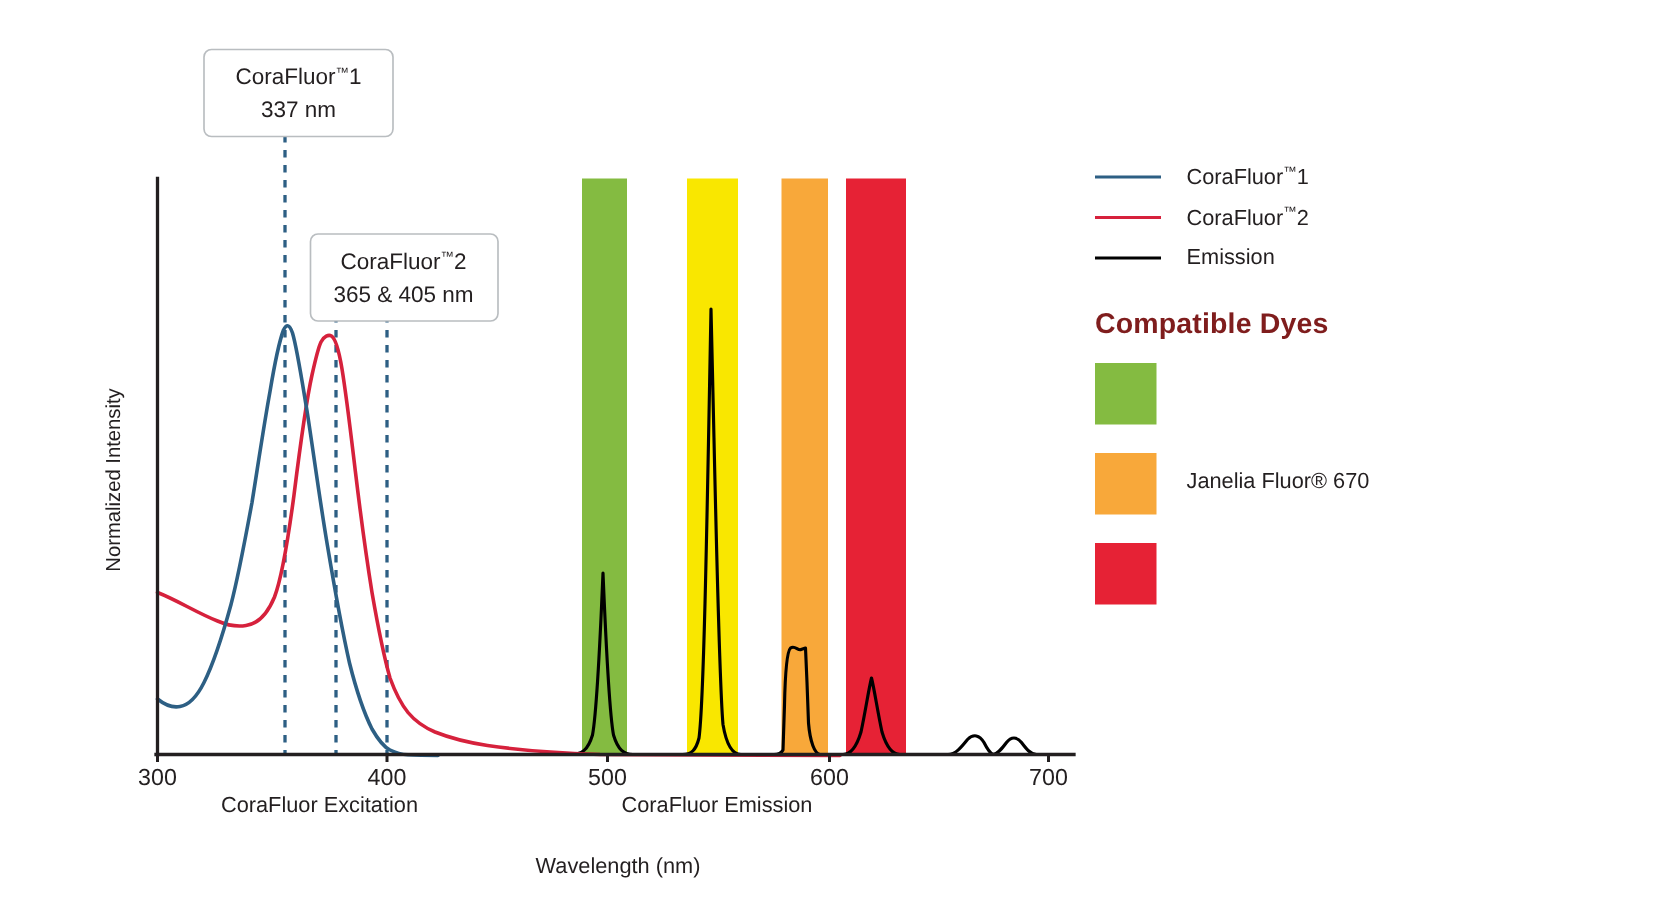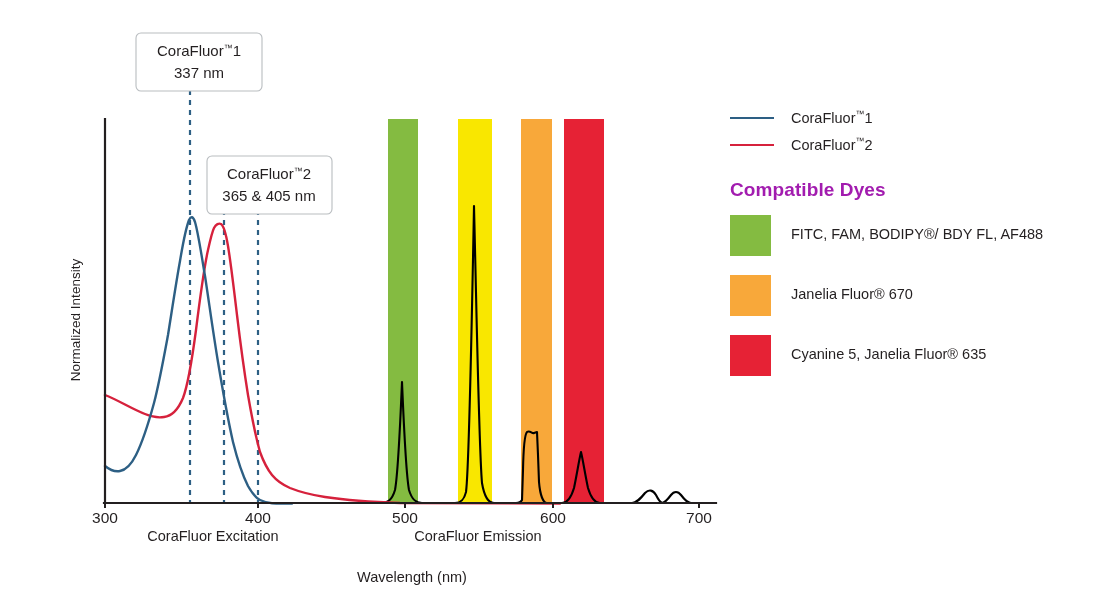--- a/index.html
+++ b/index.html
@@ -117,21 +117,21 @@
   }
   .sup {
     font-size: 9px;
     vertical-align: super;
     letter-spacing: 0;
   }
   #dyes-title {
     margin-top: 21px;
     font-size: 19px;
     font-weight: bold;
-    color: #a21caf;
+    color: #7f1d1d;
     letter-spacing: 0.1px;
   }
   #dyes-list {
     margin-top: 14px;
   }
   .dye-row {
     display: flex;
     align-items: flex-start;
     margin-bottom: 19px;
   }
@@ -284,40 +284,42 @@
       <div class="series-row">
         <span class="series-swatch" style="border-top-color:#2d5f84"></span>
         <span class="series-label"><span>CoraFluor</span><span class="sup">™</span><span>1</span></span>
       </div>
 
       <div class="series-row">
         <span class="series-swatch" style="border-top-color:#d6213c"></span>
         <span class="series-label"><span>CoraFluor</span><span class="sup">™</span><span>2</span></span>
       </div>
 
+      <div class="series-row">
+        <span class="series-swatch" style="border-top-color:#000000"></span>
+        <span class="series-label">Emission</span>
+      </div>
 
     </div>
 
     <div id="dyes-title">Compatible Dyes</div>
 
     <div id="dyes-list">
 
       <div class="dye-row">
         <span class="dye-swatch" style="background:#84bb41"></span>
-        <span class="dye-label">FITC, FAM, BODIPY®/ BDY FL, AF488</span>
       </div>
 
 
       <div class="dye-row">
         <span class="dye-swatch" style="background:#f8a83a"></span>
         <span class="dye-label">Janelia Fluor® 670</span>
       </div>
 
       <div class="dye-row">
         <span class="dye-swatch" style="background:#e62235"></span>
-        <span class="dye-label">Cyanine 5, Janelia Fluor® 635</span>
       </div>
 
     </div>
 
   </div>
 
 </div>
 
 </body></html>

